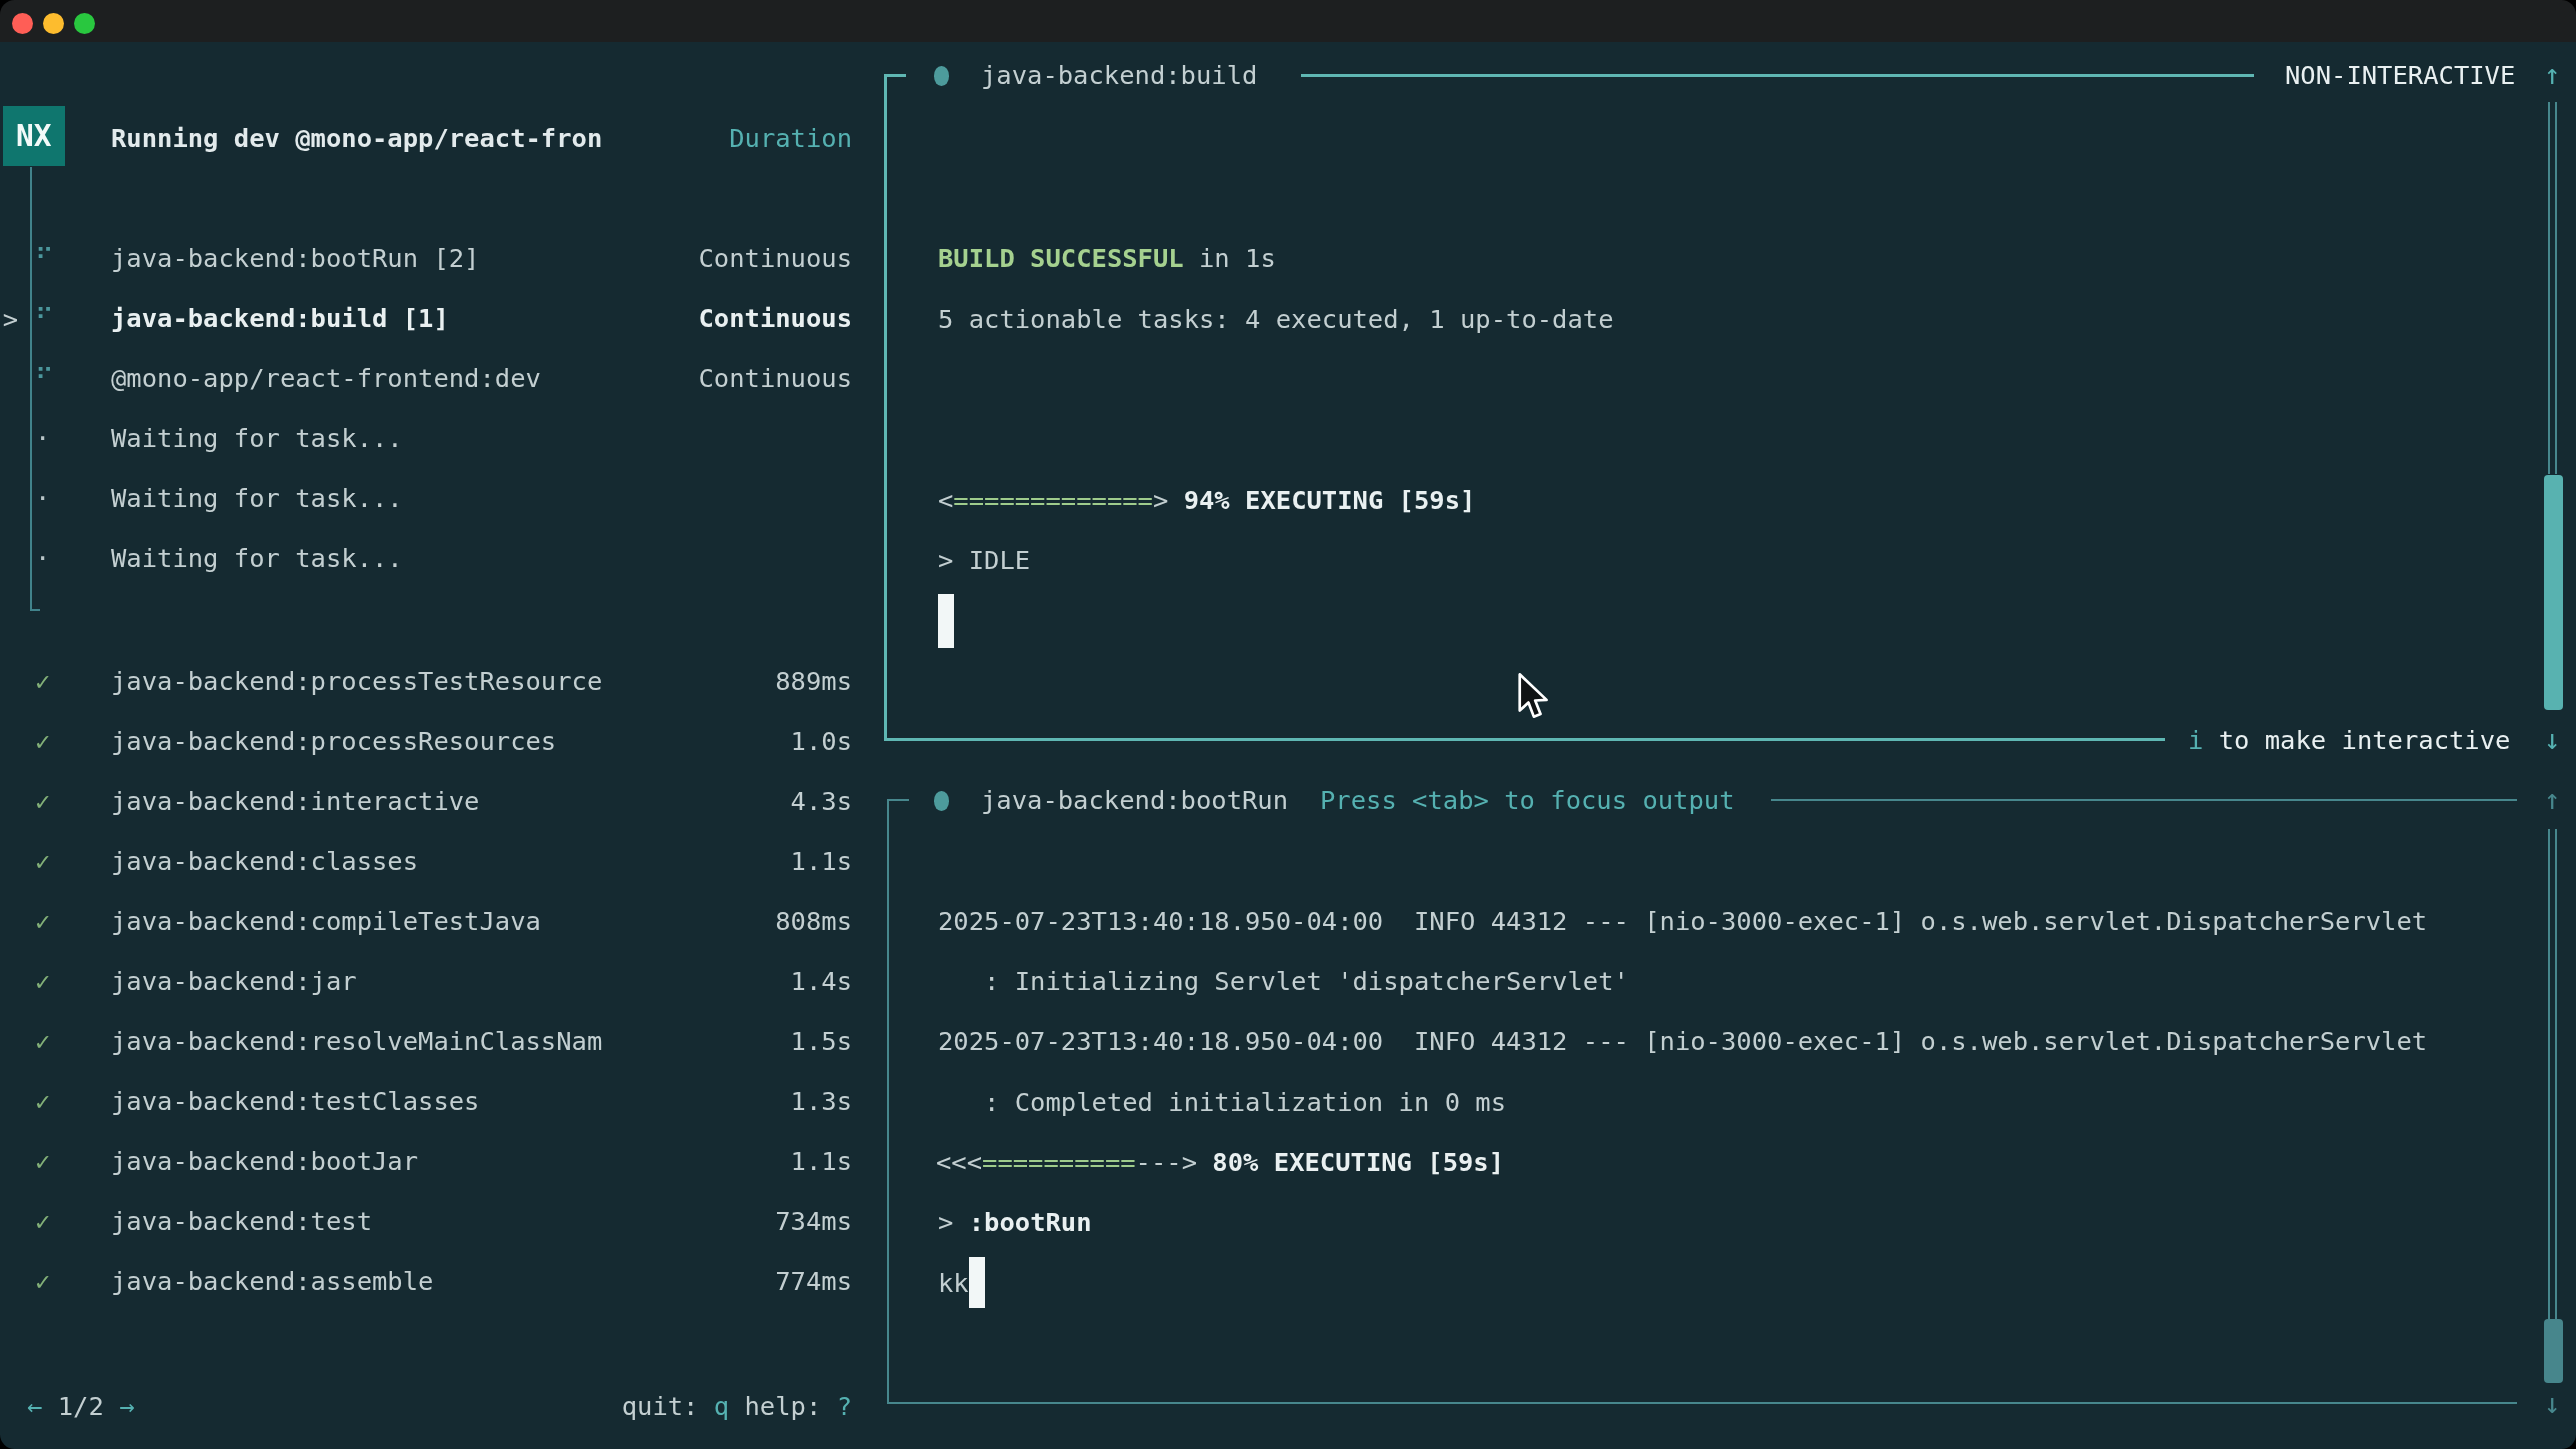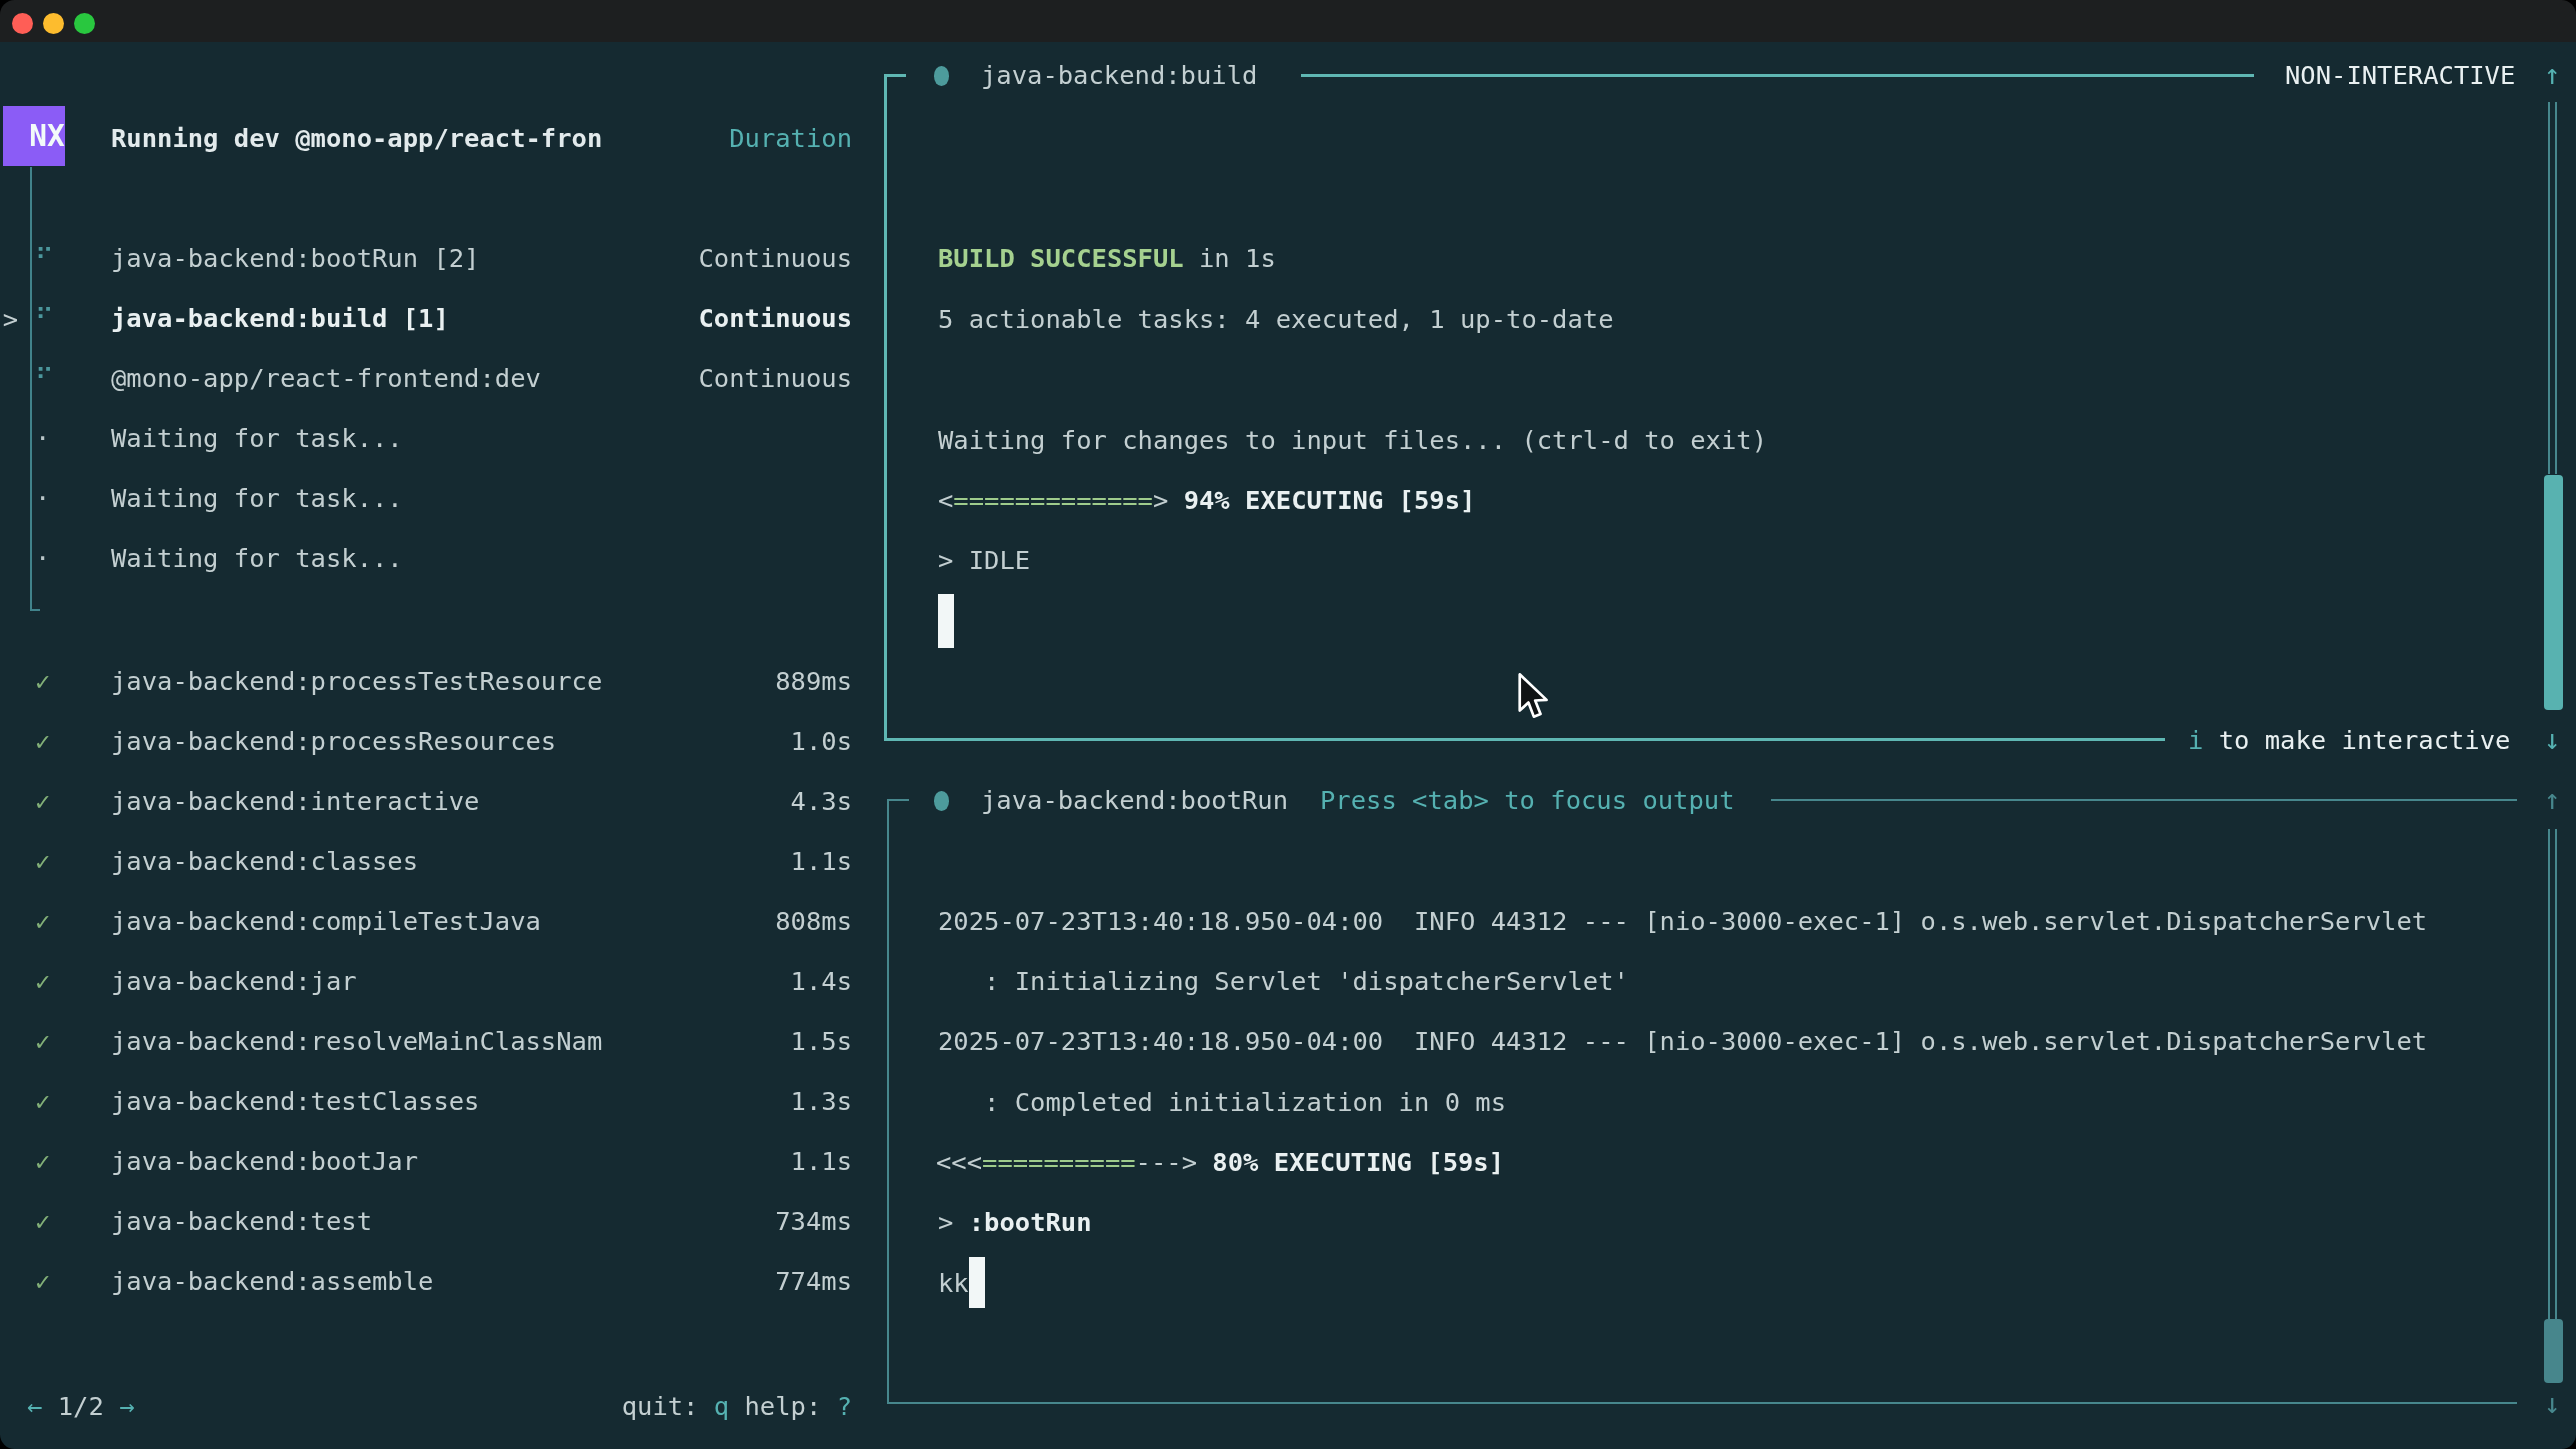--- a/index.html
+++ b/index.html
@@ -14,22 +14,22 @@
   .term{position:absolute;left:0;top:42px;width:2576px;height:1407px;background:#152A31;
         border-radius:0 0 14.8px 14.8px;}
   .abs{position:absolute;white-space:pre;line-height:60px;height:60px;}
   .teal{color:#55B1B1;}
   .tealmut{color:#47878D;}
   .green{color:#9FCC8C;}
   .bold{font-weight:bold;color:#E9F0F1;}
   .dim{color:#C3CFD1;}
   .greenbold{font-weight:bold;color:#A5D18F;}
   
-  .nx-badge{position:absolute;left:2.7px;top:64px;width:62px;height:60px;background:#8b5cf6;
-            color:#F2FAF9;font-weight:bold;font-size:29.5px;text-align:right;line-height:60px;}
+  .nx-badge{position:absolute;left:2.7px;top:64px;width:62px;height:60px;background:#0f766e;
+            color:#F2FAF9;font-weight:bold;font-size:29.5px;text-align:center;line-height:60px;}
   .sb-header{position:absolute;left:0;top:66px;width:852px;height:60px;line-height:60px;}
   .sb-header .title{position:absolute;left:111px;font-weight:bold;color:#E2EAEC;}
   .sb-header .dur{position:absolute;right:0;color:#55B1B1;}
   .tree-line{position:absolute;left:29.5px;top:125px;width:2px;height:444px;background:#41838B;}
   .tree-corner{position:absolute;left:29.5px;top:567px;width:10.7px;height:2px;background:#41838B;}
   .rows{position:absolute;left:0;width:852px;}
   .row{position:relative;height:60px;line-height:60px;}
   .row .icon{position:absolute;left:35px;}
   .row .label{position:absolute;left:111px;}
   .row .value{position:absolute;right:0;}
@@ -169,21 +169,20 @@
     <div class="vline-thick" style="left:884px;top:34px;height:665px;"></div>
     <div class="hline-thick" style="left:884px;top:32px;width:21.5px;"></div>
     <div class="pane-dot" style="left:934px;top:24px;"></div>
     <div class="abs dim" style="left:981px;top:3.4px;">java-backend:build</div>
     <div class="hline-thick" style="left:1301px;top:32px;width:953px;"></div>
     <div class="abs bold" style="left:2285px;top:3.4px;font-weight:normal;">NON-INTERACTIVE</div>
     <div class="arrow teal" style="left:2537px;top:3.4px;">↑</div>
 
     <div class="abs" style="left:938px;top:186px;"><span class="greenbold">BUILD SUCCESSFUL</span><span class="dim"> in 1s</span></div>
     <div class="abs dim" style="left:938px;top:247px;">5 actionable tasks: 4 executed, 1 up-to-date</div>
-    <div class="abs dim" style="left:938px;top:368px;">Waiting for changes to input files... (ctrl-d to exit)</div>
     <div class="abs" style="left:938px;top:428px;"><span class="dim">&lt;</span><span class="green">=============</span><span class="dim">&gt;</span><span class="bold"> 94% EXECUTING [59s]</span></div>
     <div class="abs dim" style="left:938px;top:488px;">&gt; IDLE</div>
     <div class="cursor-abs" style="left:938px;top:552px;"></div>
 
     <div class="hline-thick" style="left:884px;top:696px;width:1281px;"></div>
     <div class="abs" style="left:2188px;top:668px;text-align:center;"><span class="teal">i</span><span class="bold" style="font-weight:normal;"> to make interactive</span></div>
     <div class="arrow teal" style="left:2537px;top:668px;">↓</div>
     <div class="scroll-track" style="left:2548px;top:60px;height:372px;"></div>
     <div class="scroll-thumb thumb-bright" style="top:433px;height:235px;"></div>
 

